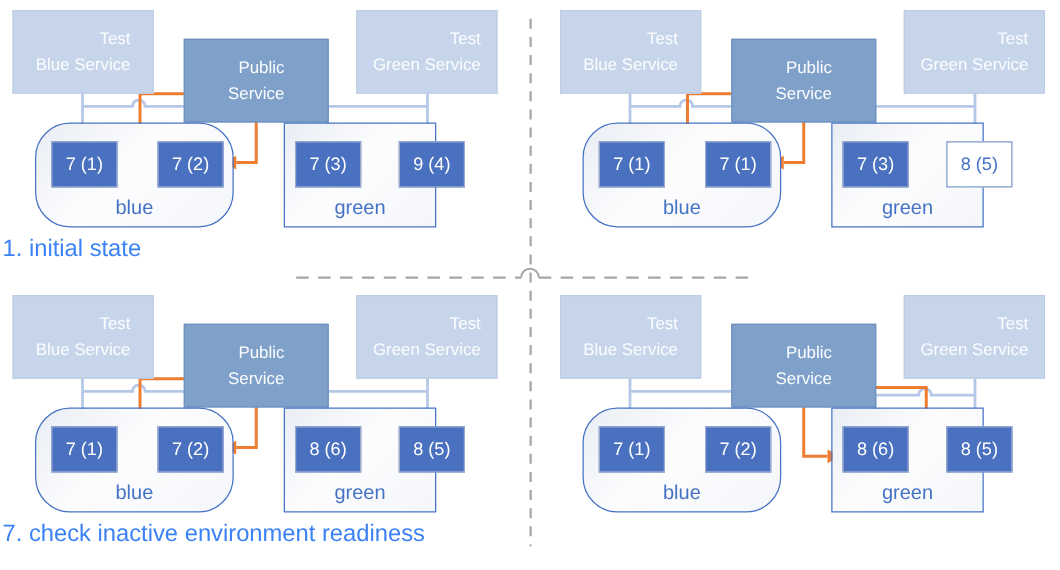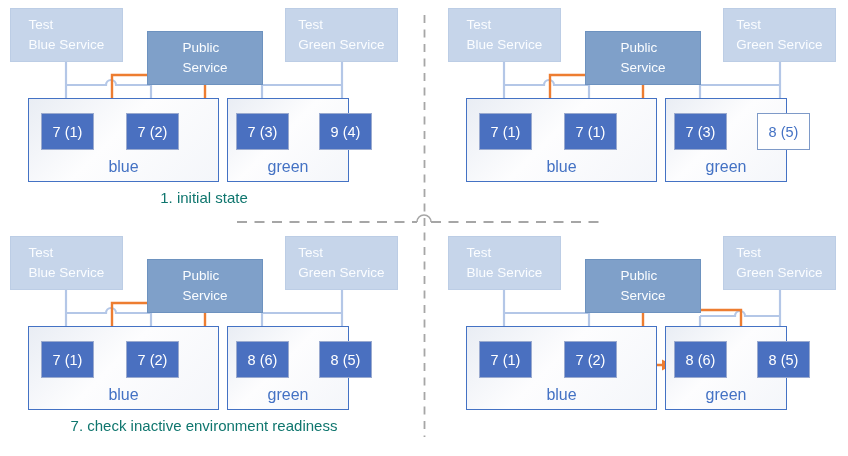--- a/index.html
+++ b/index.html
@@ -7,52 +7,52 @@
     position:relative;width:848px;height:456px;background:#ffffff;overflow:hidden;
     font-family:"Liberation Sans", sans-serif;
   }
   .quadrant{position:absolute;width:424px;height:228px;}
   #q1{left:0;top:0}#q2{left:424px;top:0}#q3{left:0;top:228px}#q4{left:424px;top:228px}
   .inner{position:absolute;top:0;left:0;width:424px;height:228px;}
   .q-right .inner{left:14px;}
   .wires{position:absolute;top:0;left:0;width:424px;height:228px;pointer-events:none;}
 
   .svc{
-    position:absolute;top:8px;height:54px;box-sizing:border-box;
-    display:flex;align-items:center;justify-content:center;text-align:left;
+    position:absolute;top:8px;height:67px;box-sizing:border-box;
+    display:flex;align-items:center;justify-content:center;text-align:right;
     white-space:pre-line;font-size:13.5px;line-height:1.5;color:#fbfdff;
   }
   .svc.test{background:#c6d5ea;border:1px solid #bccde5;}
   .svc.public{background:#7fa0c9;border:1px solid #6d92bf;margin-top:23px;}
   .svc-1{left:10px;width:113px;}
   .svc-2{left:147px;width:116px;}
   .svc-3{left:285px;width:113px;}
 
   .env{
     position:absolute;top:98px;height:84px;box-sizing:border-box;
     border:1.5px solid #4472c4;
     background:linear-gradient(135deg,#e9edf4 0%,#fdfdfe 45%,#f4f6fa 100%);
   }
-  .env-blue{left:28px;width:191px;}
+  .env-blue{left:28px;width:159px;border-radius:28px;}
   .env-green{left:227px;width:122px;text-decoration:underline;}
   .env-label{
     position:absolute;left:0;right:0;bottom:5px;text-align:center;
     color:#4472c4;font-size:16px;
   }
   .pod{
     position:absolute;top:14px;width:53px;height:37px;box-sizing:border-box;
     background:#4a70c0;border:1px solid #9aaacf;color:#ffffff;
     display:flex;align-items:center;justify-content:center;font-size:14.5px;
   }
   .pod-a{left:12px}.pod-b{left:97px}.pod-c{left:8px}.pod-d{left:91px}
   .pod.starting{background:#ffffff;border:1.4px solid #7e9ac8;color:#4472c4;}
 
   .caption{
-    position:absolute;top:189px;left:2px;width:404px;text-align:center;
-    color:#0f766e;font-size:15px;
+    position:absolute;top:189px;left:2px;width:404px;
+    color:#3b82f6;font-size:19px;
   }
   .dividers{position:absolute;top:0;left:0;width:848px;height:456px;pointer-events:none;}
 </style>
 </head>
 <body>
 
 <div id="canvas">
 
   <section class="quadrant" id="q1">
     <div class="inner">

